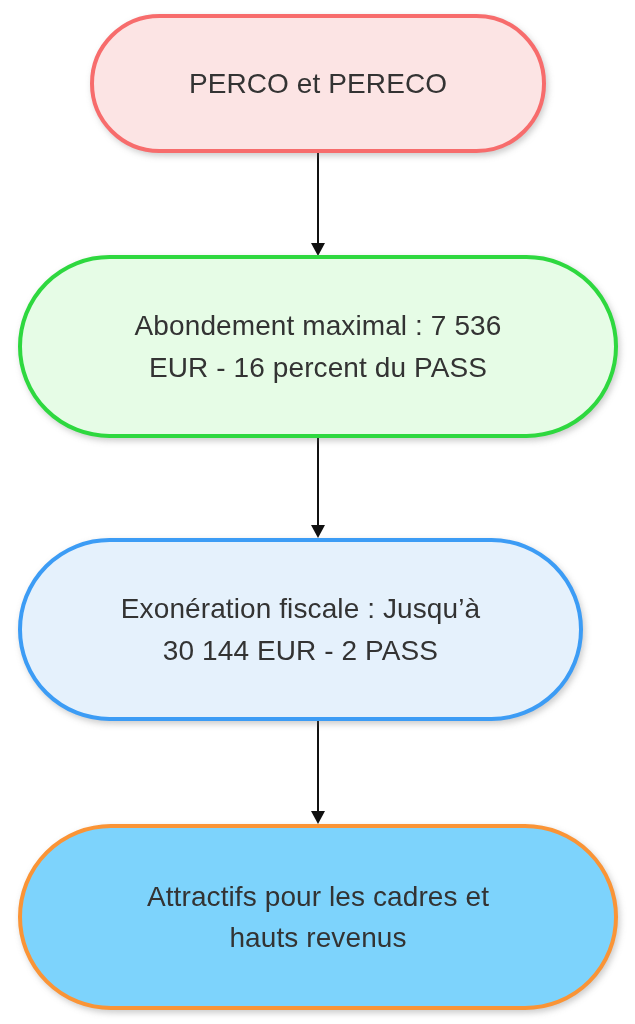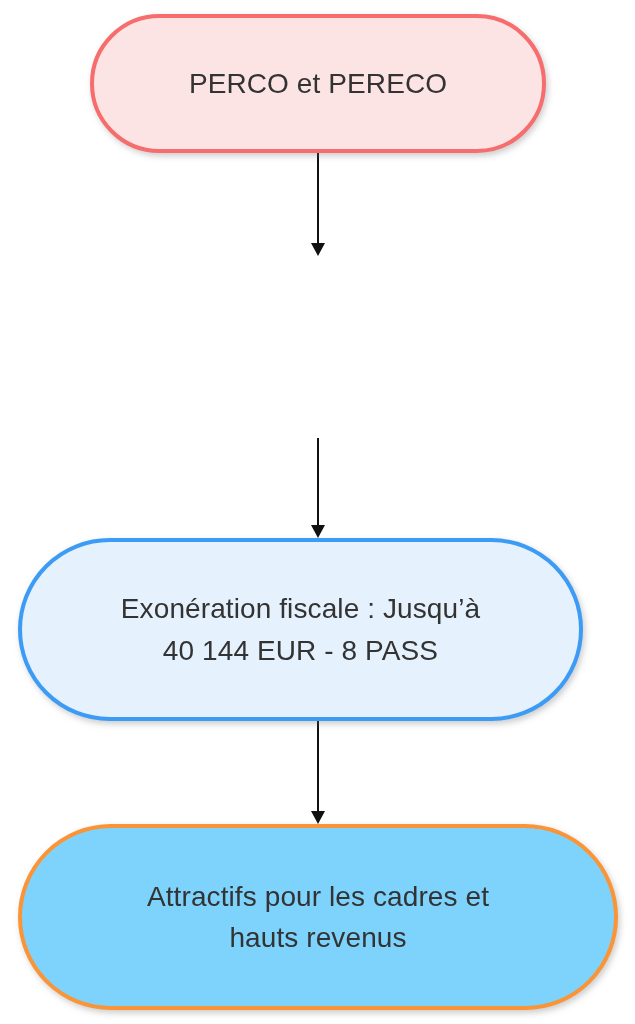--- a/index.html
+++ b/index.html
@@ -83,24 +83,28 @@
     <g>
       <line class="edge-line" x1="318" y1="721" x2="318" y2="811"></line>
       <polygon class="edge-head" points="311,811 325,811 318,824"></polygon>
     </g>
   </svg>
 
   <div class="node" id="node-0" style="background:#fce4e4; border-color:#f76c6c;">
     <span class="node-label">PERCO et PERECO</span>
   </div>
 
+  <div class="node" id="node-1" style="background:#e6fce6; border-color:#2ed83f;">
+    <span class="node-label">Abondement maximal : 7 536
+EUR - 16 percent du PASS</span>
+  </div>
 
   <div class="node" id="node-2" style="background:#e5f1fc; border-color:#3c9cf5;">
     <span class="node-label">Exonération fiscale : Jusqu’à
-40 144 EUR - 8 PASS</span>
+30 144 EUR - 2 PASS</span>
   </div>
 
   <div class="node" id="node-3" style="background:#7dd3fc; border-color:#fa9436;">
     <span class="node-label">Attractifs pour les cadres et
 hauts revenus</span>
   </div>
 
 </div>
 
 </body></html>

